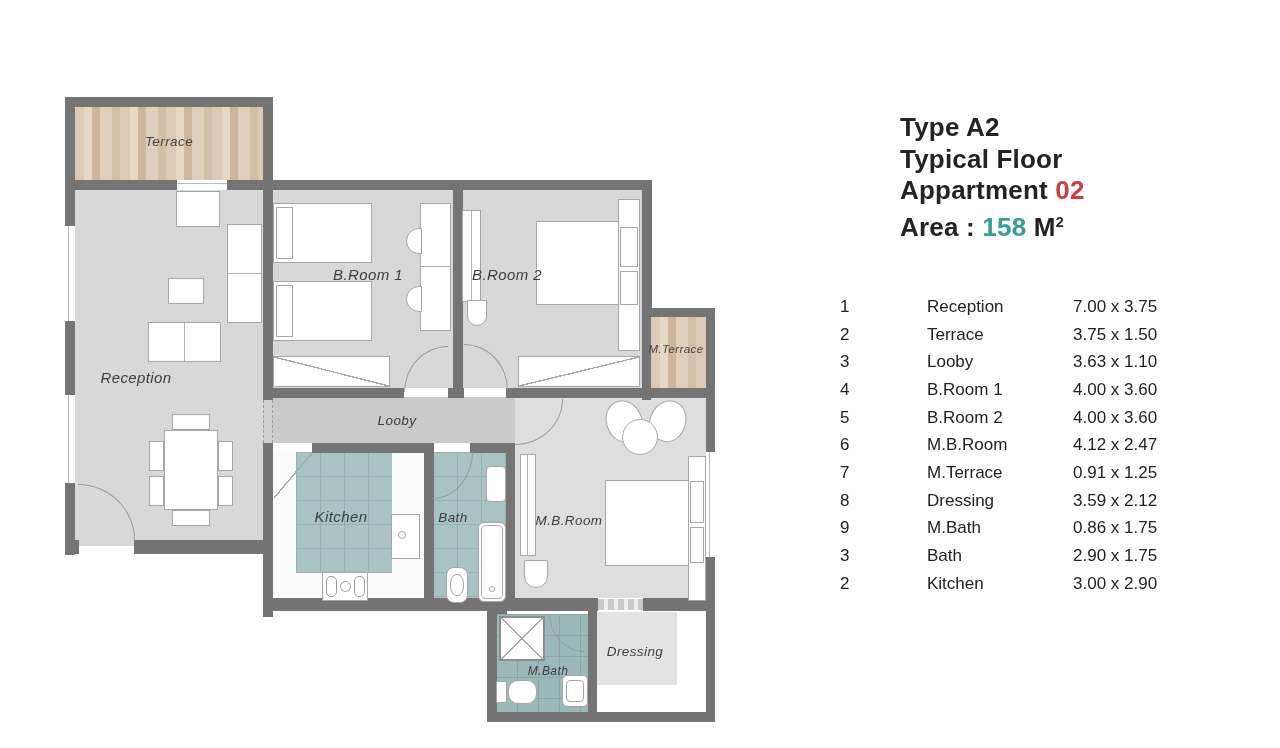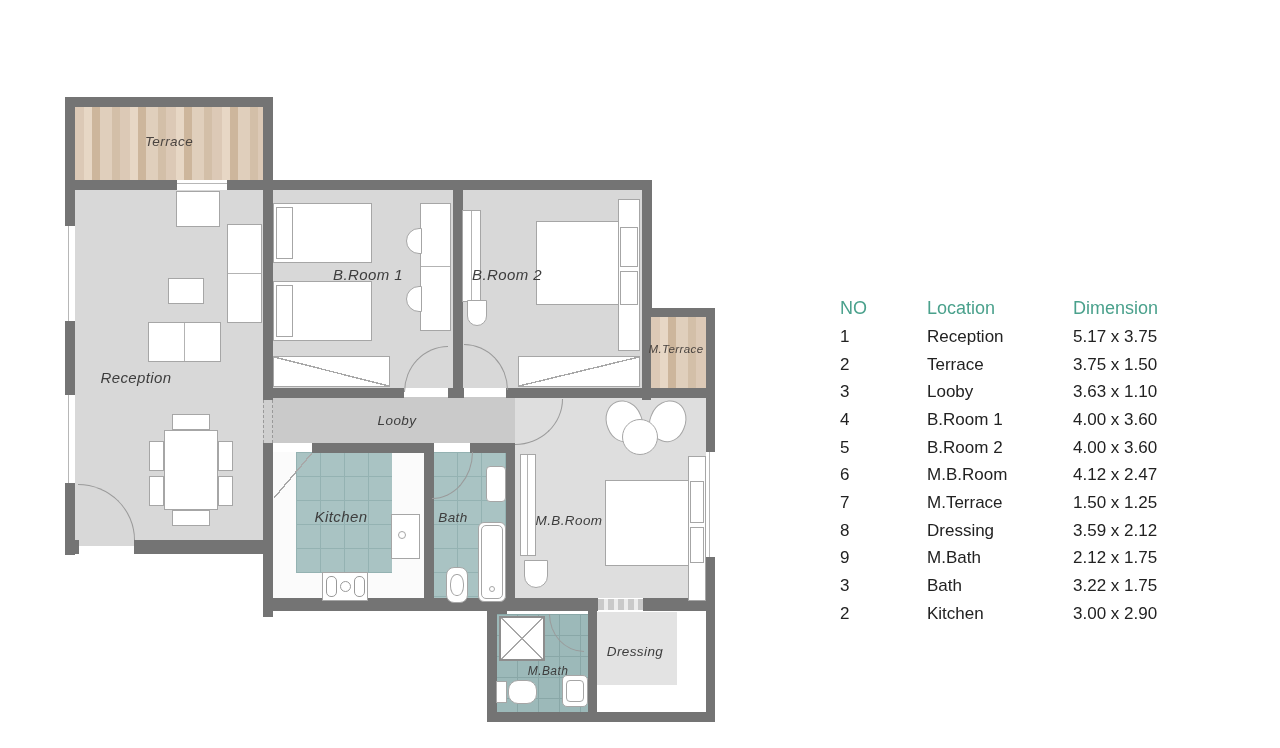--- a/index.html
+++ b/index.html
@@ -190,31 +190,39 @@
     <div class="label" style="left:507px;top:274px;">B.Room 2</div>
     <div class="label lbl-xs" style="left:676px;top:349px;color:#4a4440;">M.Terrace</div>
     <div class="label lbl-md" style="left:397px;top:420px;">Looby</div>
     <div class="label" style="left:341px;top:516px;">Kitchen</div>
     <div class="label lbl-md" style="left:453px;top:517px;">Bath</div>
     <div class="label lbl-md" style="left:569px;top:520px;">M.B.Room</div>
     <div class="label lbl-sm" style="left:548px;top:671px;">M.Bath</div>
     <div class="label lbl-md" style="left:635px;top:651px;">Dressing</div>
   </div>
 
+  <div class="title-block">
+    <div>Type A2</div>
+    <div>Typical Floor</div>
+    <div>
+      <span>Appartment</span>
+      <span class="red">02</span>
+    </div>
+    <div>
+      <span>Area :</span>
+      <span class="teal">158</span>
+      <span>M</span><sup>2</sup>
+    </div>
+  </div>
 
   <div class="dim-table">
-    <div class="t-row t-head">
-      <span>NO</span>
-      <span>Location</span>
-      <span>Dimension</span>
-    </div>
     <div class="t-row">
       <span>1</span>
       <span>Reception</span>
-      <span>5.17 x 3.75</span>
+      <span>7.00 x 3.75</span>
     </div>
     <div class="t-row">
       <span>2</span>
       <span>Terrace</span>
       <span>3.75 x 1.50</span>
     </div>
     <div class="t-row">
       <span>3</span>
       <span>Looby</span>
       <span>3.63 x 1.10</span>
@@ -230,36 +238,36 @@
       <span>4.00 x 3.60</span>
     </div>
     <div class="t-row">
       <span>6</span>
       <span>M.B.Room</span>
       <span>4.12 x 2.47</span>
     </div>
     <div class="t-row">
       <span>7</span>
       <span>M.Terrace</span>
-      <span>1.50 x 1.25</span>
+      <span>0.91 x 1.25</span>
     </div>
     <div class="t-row">
       <span>8</span>
       <span>Dressing</span>
       <span>3.59 x 2.12</span>
     </div>
     <div class="t-row">
       <span>9</span>
       <span>M.Bath</span>
-      <span>2.12 x 1.75</span>
+      <span>0.86 x 1.75</span>
     </div>
     <div class="t-row">
       <span>3</span>
       <span>Bath</span>
-      <span>3.22 x 1.75</span>
+      <span>2.90 x 1.75</span>
     </div>
     <div class="t-row">
       <span>2</span>
       <span>Kitchen</span>
       <span>3.00 x 2.90</span>
     </div>
   </div>
 
 </div>
 

